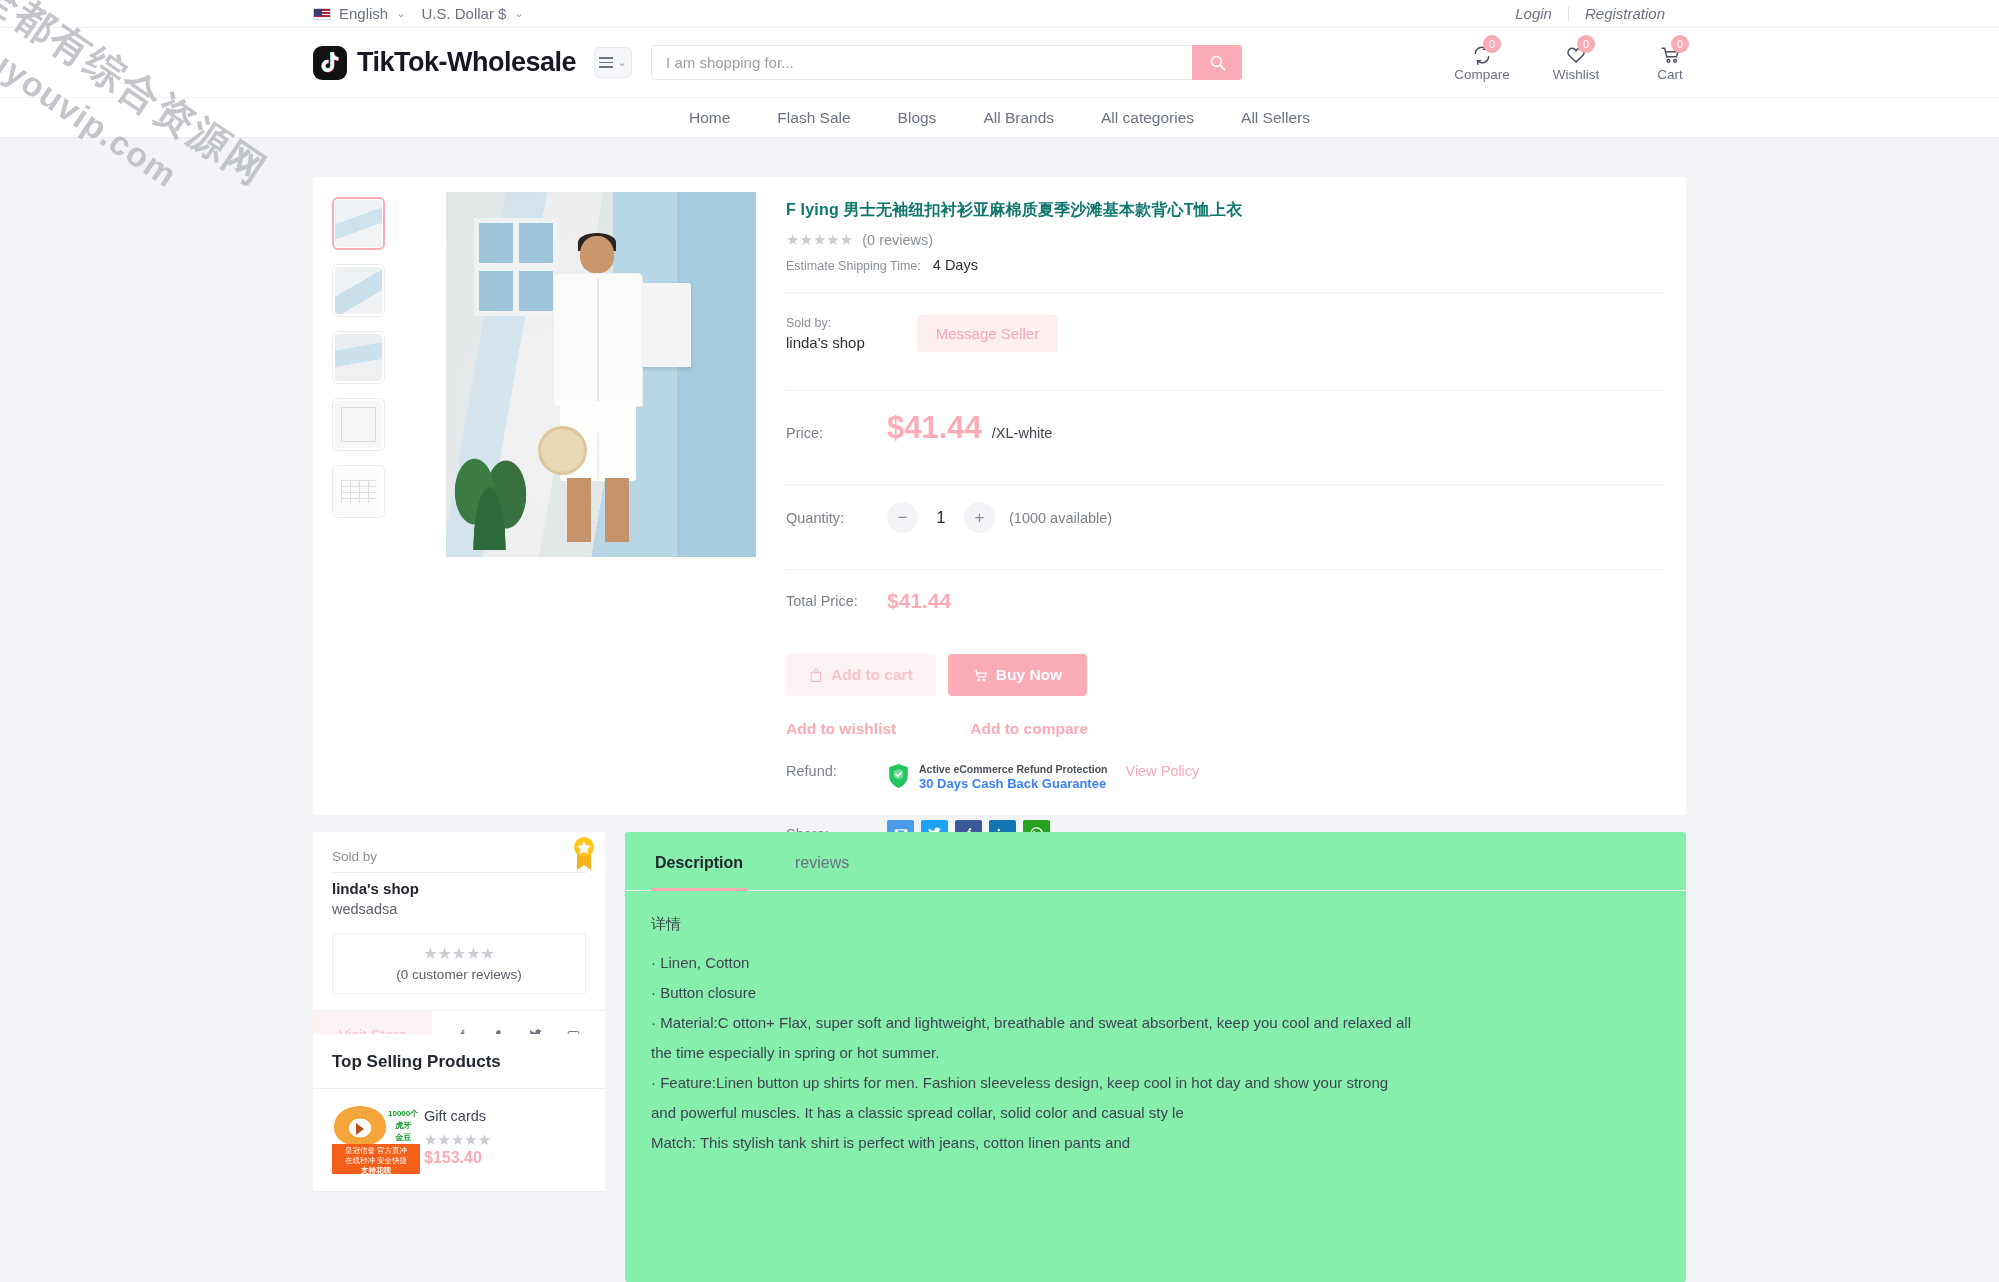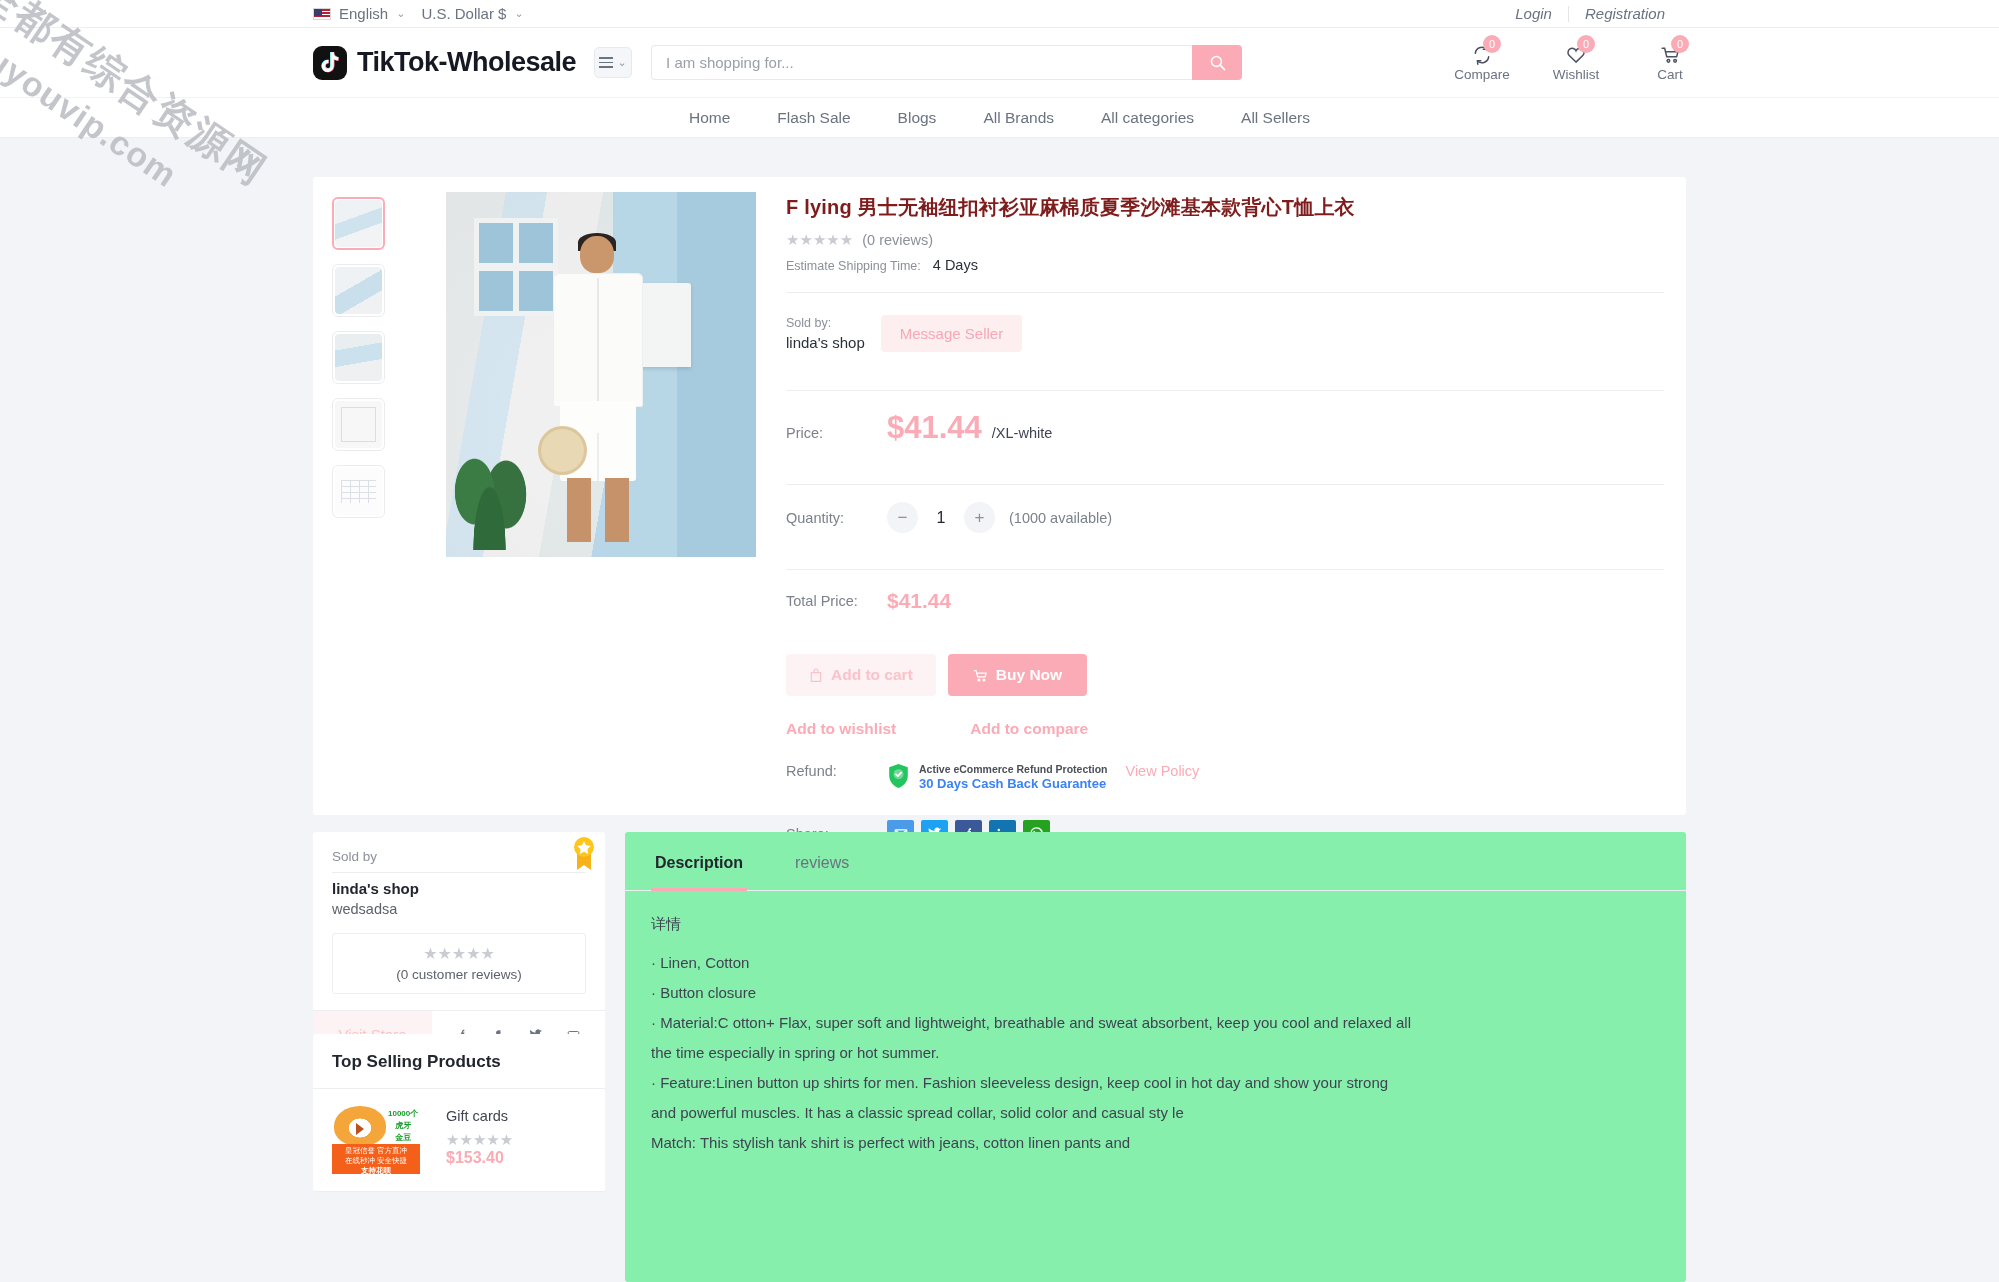--- a/index.html
+++ b/index.html
@@ -136,35 +136,35 @@
     background:#fbfbfa; border-radius:6px 6px 3px 3px; box-shadow:inset 0 0 0 1px #eeefee; }
   .hero .shirt::after{ content:""; position:absolute; left:49%; top:4%; width:2px; height:92%; background:#e7e8e7; }
   .hero .shorts { position:absolute; left:16%; top:54%; width:68%; height:26%; background:#fdfdfc; border-radius:3px; }
   .hero .shorts::after{ content:""; position:absolute; left:49%; top:40%; width:2px; height:60%; background:#eceded; }
   .hero .legs { position:absolute; left:22%; top:79%; width:56%; height:21%;
     background:linear-gradient(90deg,#c5926a 0 38%, transparent 38% 62%, #c5926a 62% 100%); }
   .hero .hat { position:absolute; left:-4%; top:62%; width:44%; height:16%;
     background:#e9d8b4; border-radius:50%; border:3px solid #dcc79d; }
 
   .pinfo { position:absolute; left:473px; top:0; right:22px; }
-  .ptitle { font-size:20px; font-weight:bold; color:#7f1d1d; margin-top:17px; letter-spacing:.2px; }
+  .ptitle { font-size:16px; font-weight:bold; color:#0f766e; margin-top:23px; letter-spacing:.2px; }
   .rating-row { display:flex; align-items:center; gap:9px; margin-top:10px; }
   .stars { display:flex; gap:1.5px; font-size:15px; color:#c9ccd2; letter-spacing:0; }
   .reviews-count { font-size:14.5px; color:#8b9099; }
   .ship-row { display:flex; align-items:baseline; gap:12px; margin-top:8px; }
   .ship-label { font-size:12.5px; color:#8b9099; }
   .ship-val { font-size:14.5px; color:#2b3039; }
 
   .hr { height:1px; background:#eceef1; margin:19px 0 0 0; }
   .row-label { width:101px; font-size:14.5px; color:#7c818b; flex-shrink:0; }
   .soldby-block { padding:22px 0 19px 0; display:flex; align-items:center; }
   .soldby-label { font-size:12.5px; color:#8b9099; }
   .soldby-name { font-size:15px; color:#2b3039; margin-top:4px; }
   .msg-seller-btn {
-    margin-left:16px; padding:10px 19px; background:#fdeef0; color:#f6a8b4;
+    margin-left:52px; padding:10px 19px; background:#fdeef0; color:#f6a8b4;
     border:none; border-radius:4px; font-size:15px; cursor:pointer;
     font-family:"Liberation Sans", sans-serif;
   }
   .price-block { padding:19px 0; display:flex; align-items:baseline; }
   .price-big { font-size:31px; color:#fbabb6; font-weight:bold; margin-left:0; }
   .price-variant { font-size:14.5px; color:#3f4451; margin-left:10px; }
   .qty-block { padding:17px 0; display:flex; align-items:center; }
   .stepper { display:flex; align-items:center; gap:10px; }
   .st-btn {
     width:31px; height:31px; border-radius:50%; background:#f2f4f7; border:none;
@@ -220,21 +220,21 @@
   .visit-store {
     width:119px; padding:15px 0; text-align:center; background:#fdf2f4; color:#fbc2ca;
     font-size:15px; cursor:pointer;
   }
   .social-row { flex:1; display:flex; align-items:center; justify-content:space-around; padding:0 12px; }
   .soc { color:#6b7280; cursor:pointer; display:flex; align-items:center; justify-content:center; }
 
   .topsell-card { position:absolute; left:313px; top:1034px; width:292px; background:#fff; border-radius:3px; }
   .topsell-title { font-size:17px; font-weight:bold; color:#22262e; padding:18px 19px 16px 19px; }
   .topsell-hr { height:1px; background:#eceef1; }
-  .ts-item { display:flex; gap:26px; padding:17px 19px; }
+  .ts-item { display:flex; gap:4px; padding:17px 19px; }
   .ts-thumb { width:88px; height:68px; flex-shrink:0; position:relative; overflow:hidden; background:#fff; }
   .ts-cat { position:absolute; left:2px; top:0; width:52px; height:40px;
     background:radial-gradient(ellipse at 50% 55%, #fff 0 30%, transparent 31%), #f5a63b; border-radius:50% 50% 45% 45%; }
   .ts-cat::after { content:""; position:absolute; left:42%; top:42%; width:0; height:0;
     border-left:8px solid #b8521f; border-top:6px solid transparent; border-bottom:6px solid transparent; }
   .ts-green { position:absolute; left:56px; top:2px; color:#1a9e2e; font-size:8px; font-weight:bold; line-height:1.5; text-align:center; }
   .ts-orange { position:absolute; left:0; bottom:0; width:88px; height:30px; background:#f4601a; }
   .ts-orange-t { position:absolute; left:0; bottom:0; width:88px; height:30px; color:#fff;
     font-size:7.5px; line-height:1.35; text-align:center; padding-top:2px; }
   .ts-info { padding-top:2px; }

